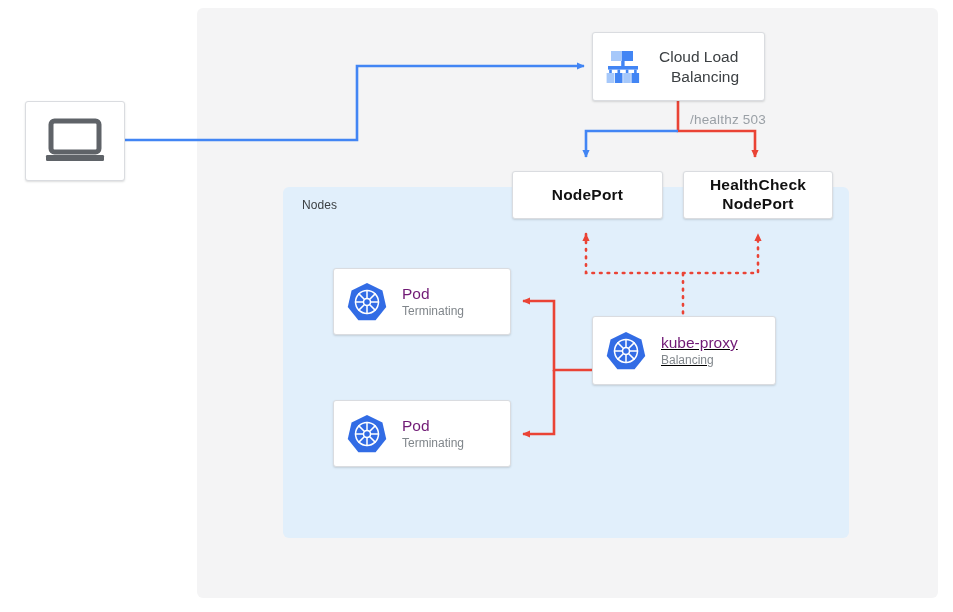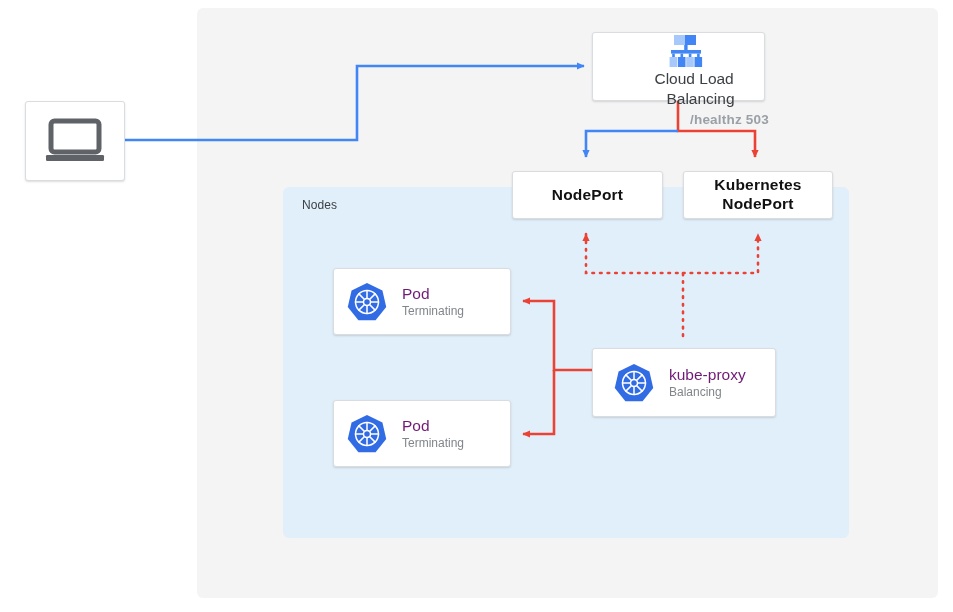--- a/index.html
+++ b/index.html
@@ -78,50 +78,50 @@
   .card-texts {
     display: flex;
     flex-direction: column;
     justify-content: center;
   }
 
   
   #laptop-card  { left: 25px;  top: 101px; width: 100px; height: 80px;
                   justify-content: center; }
   #clb-card     { left: 592px; top: 32px;  width: 173px; height: 69px;
-                  padding-left: 18px; flex-direction: column; }
+                  padding-left: 12px; }
   #clb-card .card-texts { margin-left: 14px; }
   #nodeport-card{ left: 512px; top: 171px; width: 151px; height: 48px; }
   #hc-card      { left: 683px; top: 171px; width: 150px; height: 48px; }
   #pod1-card    { left: 333px; top: 268px; width: 178px; height: 67px;
                   padding-left: 12px; }
   #pod2-card    { left: 333px; top: 400px; width: 178px; height: 67px;
                   padding-left: 12px; }
-  #kubeproxy-card { left: 592px; top: 348px; width: 184px; height: 69px;
-                  padding-left: 20px; }
+  #kubeproxy-card { left: 592px; top: 316px; width: 184px; height: 69px;
+                  padding-left: 12px; text-decoration: underline; }
   #pod1-card .card-texts,
   #pod2-card .card-texts,
   #kubeproxy-card .card-texts { margin-left: 14px; }
 
   
   .icon { flex: 0 0 auto; display: block; }
 
   
   #wires {
     position: absolute;
     left: 0; top: 0;
     width: 953px; height: 612px;
     pointer-events: none;
   }
   .healthz-label {
     position: absolute;
     left: 690px;
     top: 112px;
     font-size: 13.5px;
-    font-weight: bold;
+    font-weight: normal;
     color: #9aa0a6;
     letter-spacing: .2px;
   }
 </style>
 </head>
 <body>
 
 <div id="stage">
 
   <div class="outer-panel"></div>
@@ -183,21 +183,21 @@
       <div class="card-title" style="color:#3c4043;margin-left:12px;">Balancing</div>
     </div>
   </div>
 
   <div class="card center-text" id="nodeport-card">
     <div class="card-strong">NodePort</div>
   </div>
 
   <div class="card center-text" id="hc-card">
     <div>
-      <div class="card-strong">Kubernetes</div>
+      <div class="card-strong">HealthCheck</div>
       <div class="card-strong">NodePort</div>
     </div>
   </div>
 
   <div class="card" id="pod1-card">
     <svg class="icon" width="42" height="42" viewBox="0 0 64 64">
       <path d="M32 3 L55.5 14.3 L61.3 39.6 L45.1 59.9 L18.9 59.9 L2.7 39.6 L8.5 14.3 Z" fill="#326ce5"></path>
       <g fill="none" stroke="#ffffff" stroke-width="2.3" stroke-linecap="round">
         <circle cx="32" cy="32" r="17.5"></circle>
         <circle cx="32" cy="32" r="5.4"></circle>

